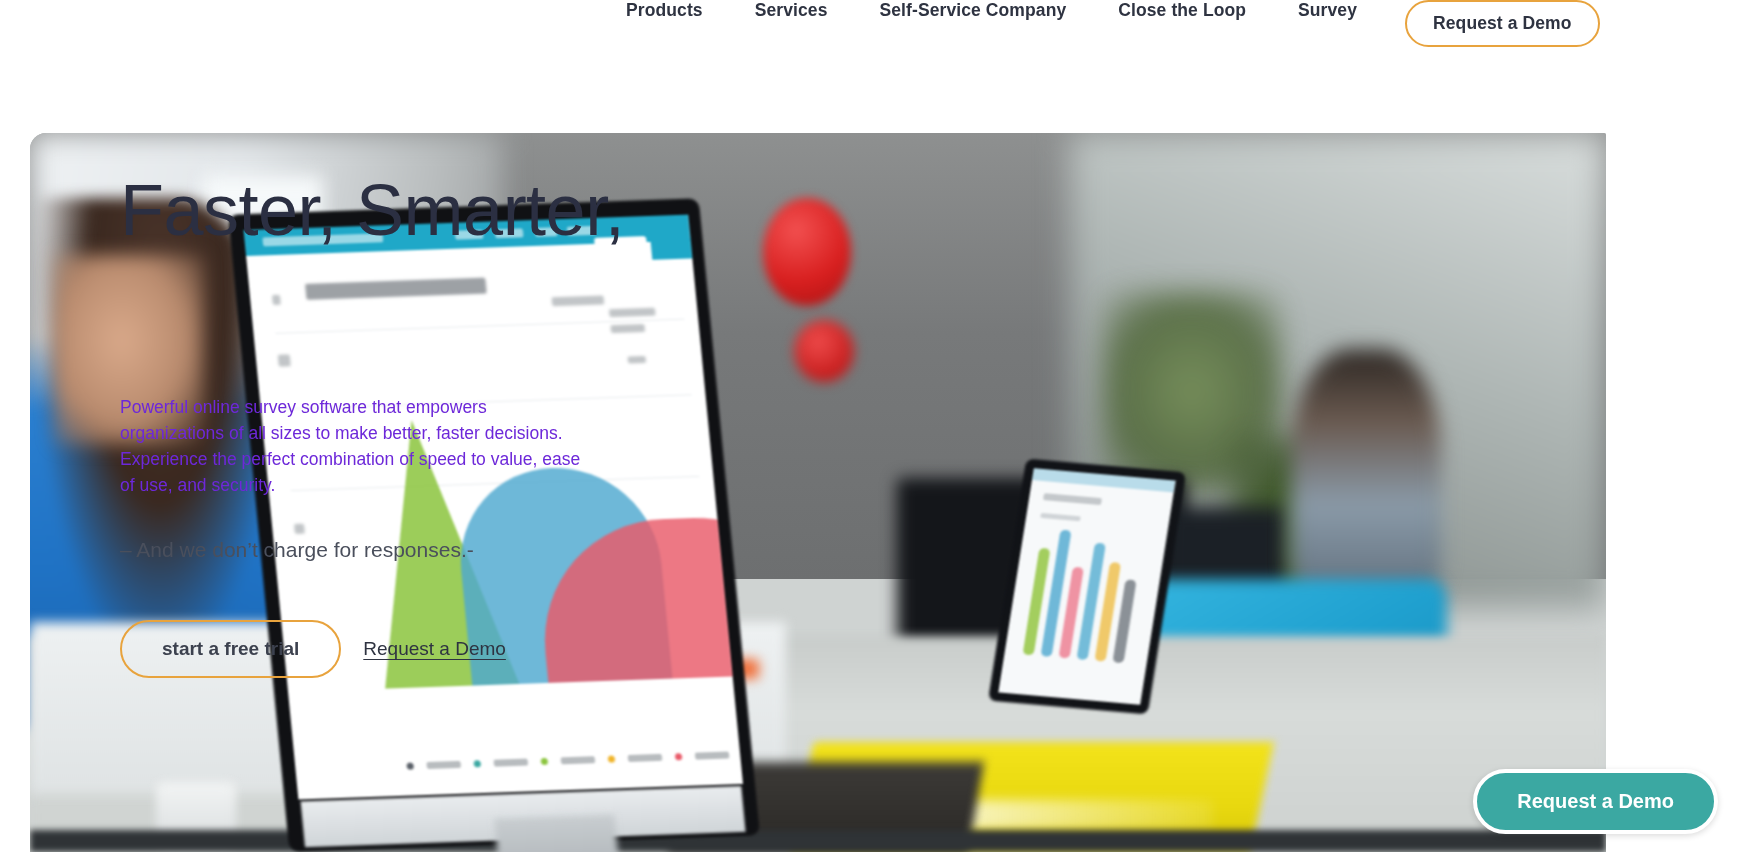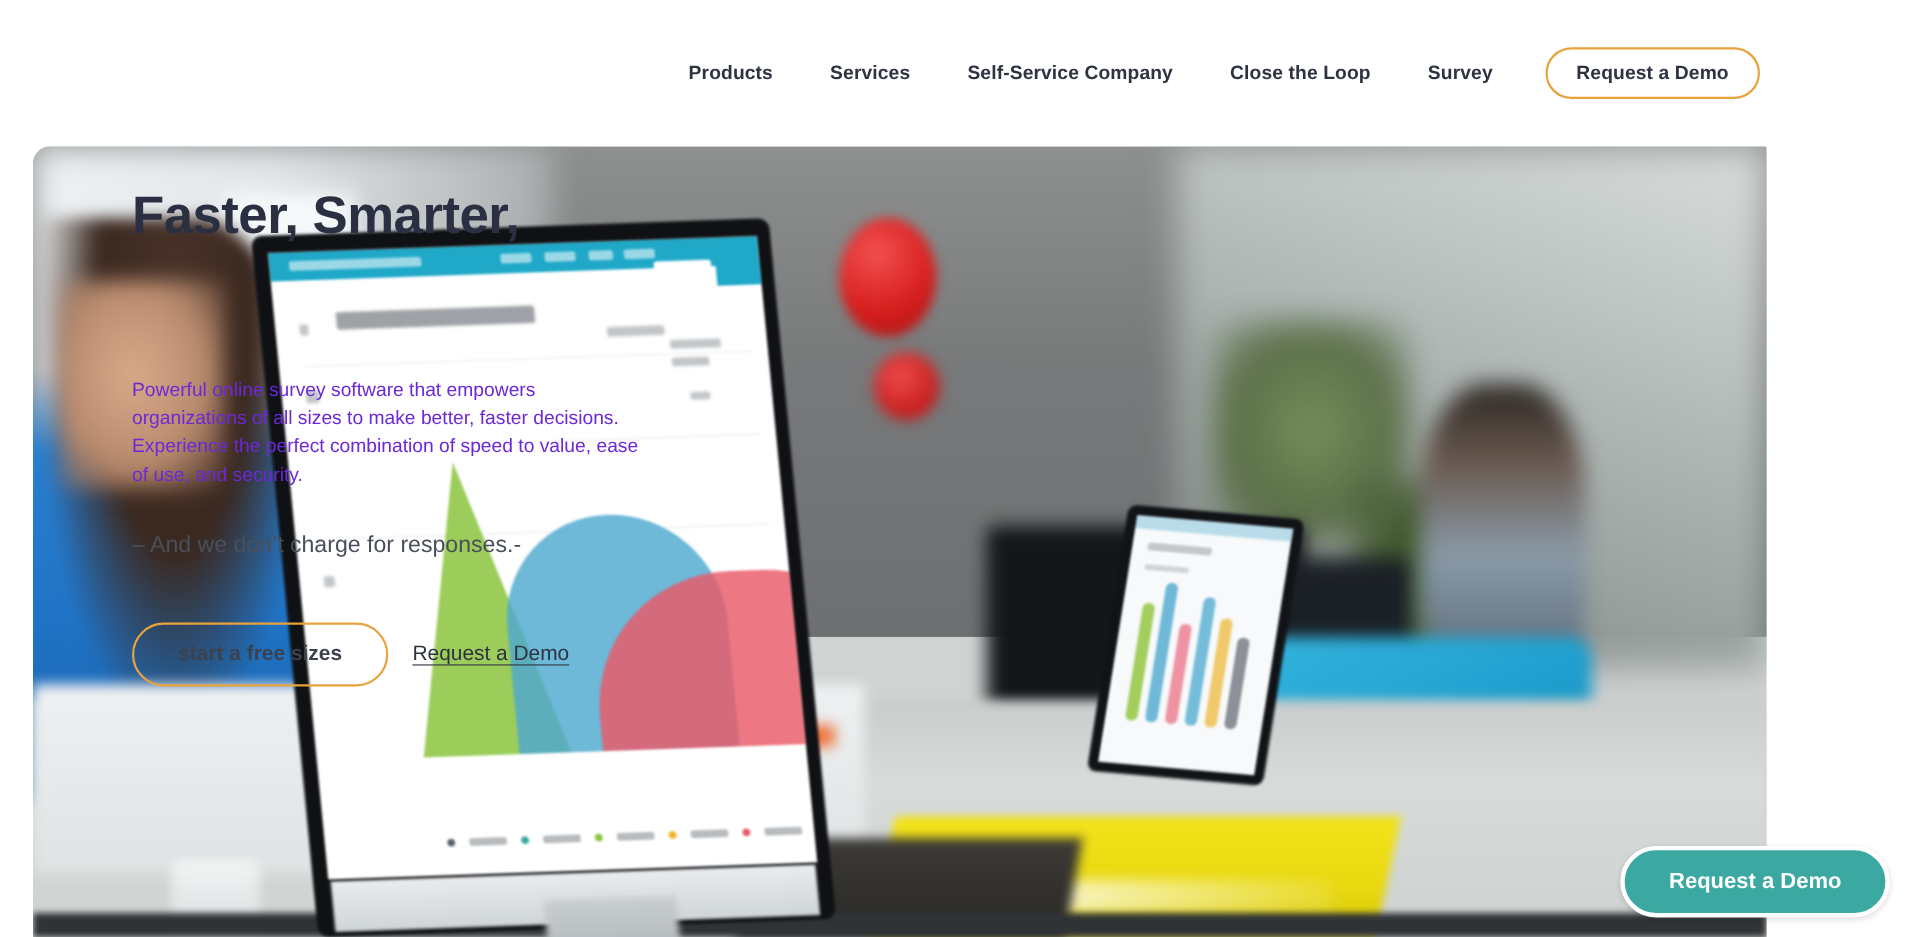--- a/index.html
+++ b/index.html
@@ -15,21 +15,21 @@
     position:absolute; top:0; left:0; width:1742px; height:133px;
     background:#ffffff; display:flex; align-items:center; z-index:40;
   }
   .logo {
     position:absolute; left:118px; top:41px;
     font-size:49px; font-weight:700; letter-spacing:-1.2px;
     color:#f2942a; line-height:1; user-select:none;
   }
   .nav {
     position:absolute; left:600px; top:0; height:133px;
-    display:flex; align-items:center; gap:0;
+    display:flex; align-items:flex-start; gap:0;
   }
   .nav-item {
     font-size:17.5px; font-weight:700; color:#2e3341;
     padding:0 26px; white-space:nowrap; cursor:pointer;
     letter-spacing:0.1px;
   }
   .nav-cta {
     margin-left:22px;
     border:2px solid #e8a33d; border-radius:30px;
     padding:11px 26px; font-size:17.5px; font-weight:700;
@@ -225,21 +225,21 @@
     background:#f7f9fa; overflow:hidden; filter:blur(1.1px); }
   .lt-top { position:absolute; left:0; top:0; width:100%; height:12px; background:#b9dcea; }
   .lt-title { position:absolute; left:14px; top:24px; width:58px; height:7px; background:#9aa0a4; opacity:.55; border-radius:2px; }
   .lt-sub { position:absolute; left:14px; top:44px; width:40px; height:5px; background:#b5bbbf; opacity:.6; border-radius:2px; }
   .lt-bars { position:absolute; left:18px; bottom:40px; display:flex; align-items:flex-end; gap:7px; height:130px; }
   .lt-bars i { display:block; width:11px; border-radius:5px; }
 
   
   .hero-text { position:absolute; left:120px; top:170px; z-index:20; width:620px; }
   .headline {
-    font-size:48px; line-height:1.12; font-weight:700;
+    font-size:72px; line-height:1.12; font-weight:400;
     color:#2b2f42; letter-spacing:-0.5px;
   }
   .hero-para {
     margin-top:64px; font-size:17.5px; line-height:1.48;
     color:#6d28d9; max-width:470px;
   }
   .hero-tagline {
     margin-top:36px; font-size:21px; color:#4a4f5c; line-height:1.4;
   }
   .hero-actions {
@@ -378,18 +378,18 @@
   <h1 class="headline">
     <span>Faster, Smarter,</span><br>
     <br>
   </h1>
 
   <p class="hero-para">Powerful online survey software that empowers organizations of all sizes to make better, faster decisions. Experience the perfect combination of speed to value, ease of use, and security.</p>
 
   <p class="hero-tagline">– And we don’t charge for responses.-</p>
 
   <div class="hero-actions">
-    <button class="btn-trial">start a free sizes</button>
+    <button class="btn-trial">start a free trial</button>
     <a class="link-demo">Request a Demo</a>
   </div>
 </div>
 
 <button class="float-demo">Request a Demo</button>
 
 </body></html>

